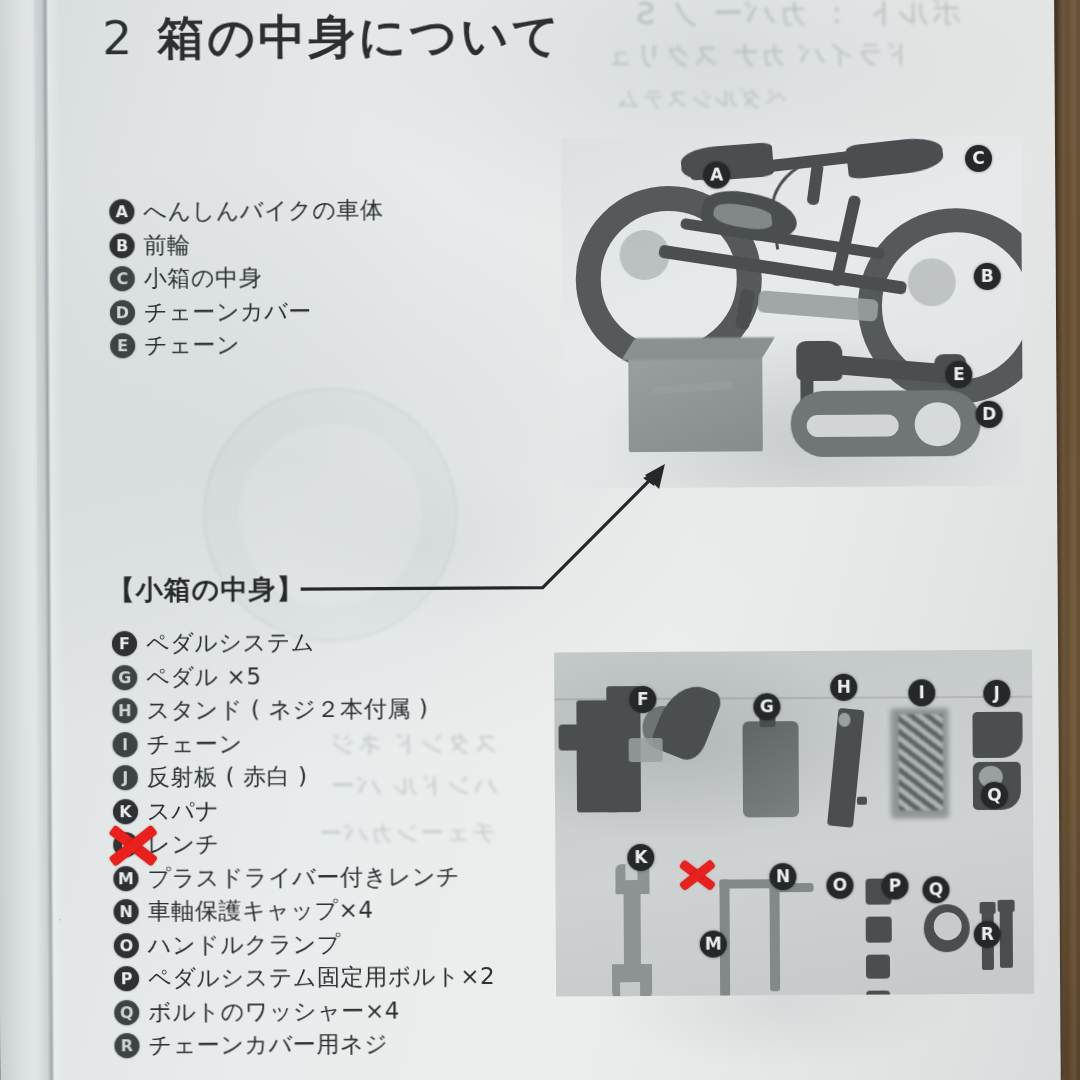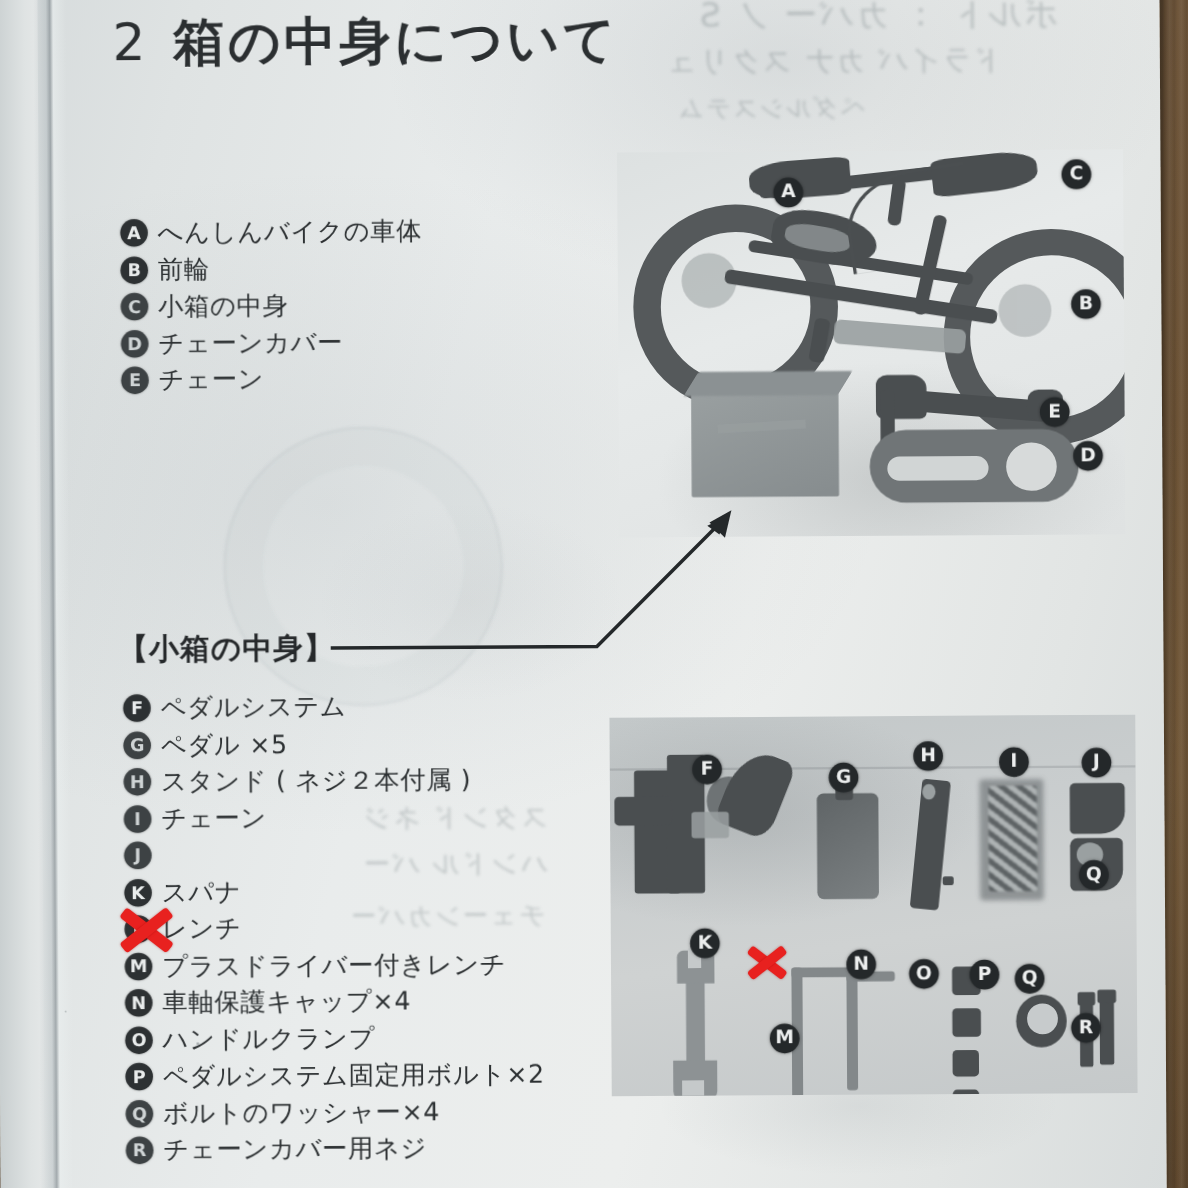--- a/index.html
+++ b/index.html
@@ -409,20 +409,21 @@
       <div class="row">
         <div class="badge dim">H</div>
         <div class="label">スタンド ( ネジ２本付属 )</div>
       </div>
       <div class="row">
         <div class="badge dim">I</div>
         <div class="label">チェーン</div>
       </div>
       <div class="row">
         <div class="badge dim">J</div>
+        <div class="label">反射板 ( 赤白 )</div>
       </div>
       <div class="row">
         <div class="badge">K</div>
         <div class="label">スパナ</div>
       </div>
       <div class="row">
         <div class="badge">L</div>
         <div class="label">レンチ</div>
       </div>
       <div class="row">

